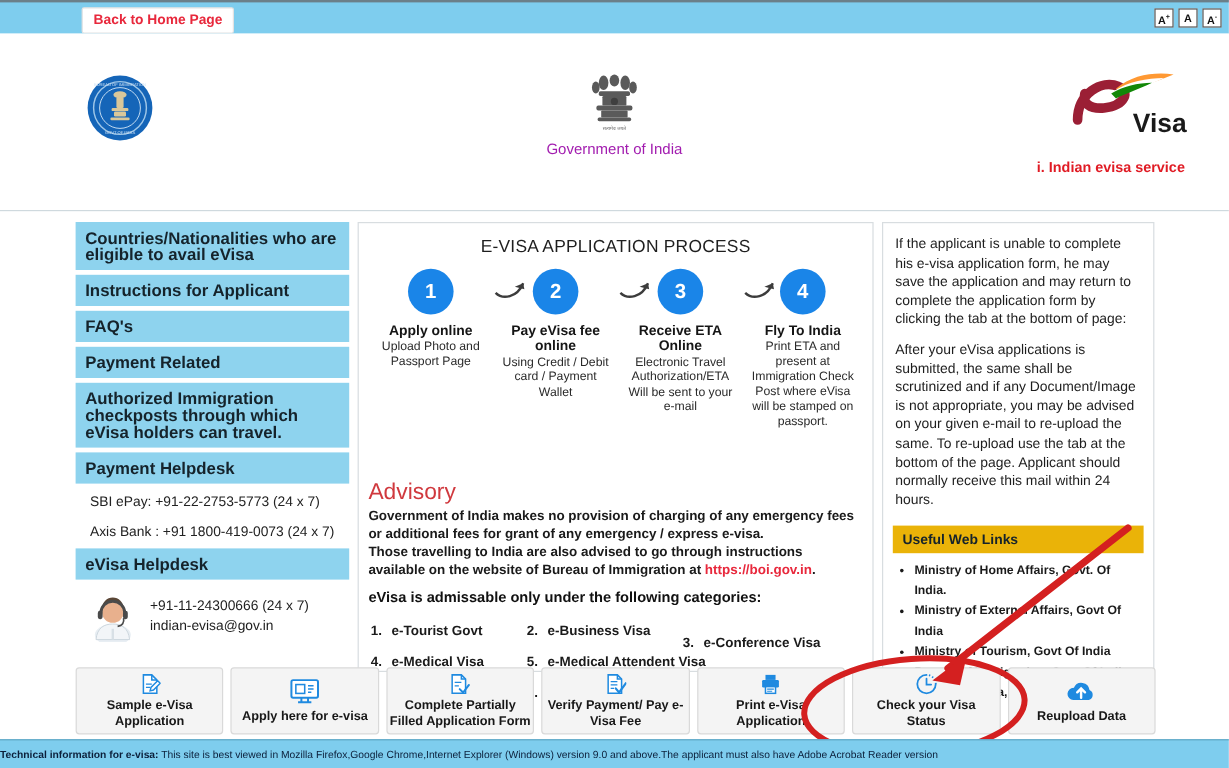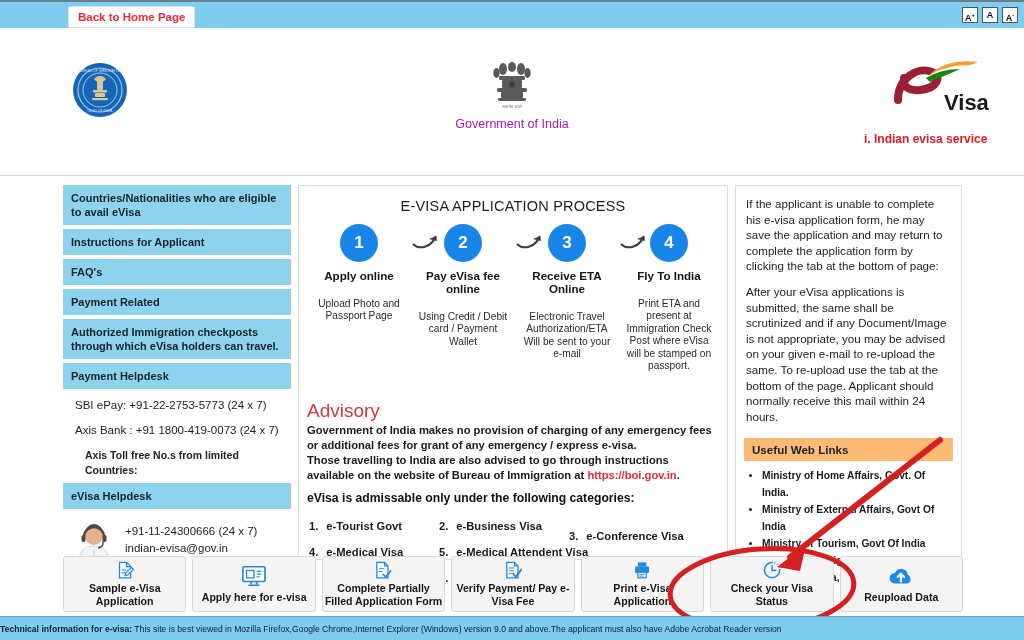--- a/index.html
+++ b/index.html
@@ -48,56 +48,56 @@
     color:#e01b24;font-size:12px;font-weight:700;
   }
   
   .main{position:absolute;left:0;top:176px;width:1024px;height:440px;}
   .panel{position:absolute;background:#fff;border:1px solid #d8dde0;box-sizing:border-box;}
   .col-left{left:63px;top:9px;width:228px;height:375px;border:none;}
   .col-mid{left:298px;top:9px;width:430px;height:375px;}
   .col-right{left:735px;top:9px;width:227px;height:375px;}
 
   .side-item{
-    background:#8ed3ee;color:#15232b;font-weight:700;font-size:11px;
+    background:#8ed3ee;color:#15232b;font-weight:700;font-size:14px;
     padding:6px 8px;margin-bottom:4px;line-height:14px;cursor:pointer;
   }
   .side-note{font-size:11.5px;color:#222;padding:5px 2px 5px 12px;line-height:15px;}
   .side-note.bold{font-weight:700;font-size:10.5px;padding-left:22px;}
   .helpdesk-row{display:flex;align-items:center;padding:6px 0 0 10px;gap:10px;}
   .agent{width:42px;height:42px;flex:0 0 42px;}
   .helpdesk-contact{font-size:11.5px;line-height:17px;color:#1d1d1d;}
 
   
   .proc-title{
     text-align:center;font-size:14.5px;color:#1e1e1e;margin:12px 0 6px;
     letter-spacing:.2px;
   }
   .steps{position:relative;height:180px;}
   .step{position:absolute;width:96px;text-align:center;}
   .circle{
     width:38px;height:38px;border-radius:50%;background:#1a85e8;color:#fff;
     font-size:17px;font-weight:600;line-height:38px;margin:0 auto 7px;
   }
   .step-h{font-size:11.6px;font-weight:700;line-height:13px;color:#151515;}
-  .step-d{font-size:10.2px;line-height:12.4px;color:#2a2a2a;margin-top:16px;}
+  .step-d{font-size:10.2px;line-height:12.4px;color:#2a2a2a;margin-top:2px;}
   .arr{position:absolute;top:6px;width:30px;height:26px;}
 
   .advisory-h{color:#d0393e;font-size:19px;margin:0 0 1px 8px;font-weight:400;}
   .adv-p{font-size:11.2px;font-weight:700;line-height:15px;color:#1a1a1a;margin:0 8px;}
   .adv-link{color:#e8283c;}
   .adv-sub{font-size:12.2px;font-weight:700;margin:8px 8px 0;color:#111;}
   .cats{position:relative;margin-top:9px;height:78px;font-size:11.2px;font-weight:700;color:#1a1a1a;}
   .cat{position:absolute;white-space:nowrap;}
   .cat b{font-weight:700;margin-right:8px;}
 
   
   .r-par{font-size:11.6px;line-height:15.6px;color:#1d1d1d;padding:0 10px;margin:10px 0 0;}
   .links-head{
-    background:#fdba74;color:#15232b;font-weight:700;font-size:11.6px;
+    background:#eab308;color:#15232b;font-weight:700;font-size:11.6px;
     padding:5px 8px;margin:14px 8px 6px;
   }
   .links{margin:0 8px;padding:0 0 0 18px;}
   .links li{font-size:10.2px;font-weight:700;line-height:17px;color:#1a1a1a;cursor:pointer;}
 
   
   .actionbar{position:absolute;left:63px;top:556px;width:900px;height:56px;display:flex;gap:6px;}
   .act{
     flex:1;background:#f4f4f4;border:1px solid #d9d9d9;border-radius:3px;
     display:flex;flex-direction:column;align-items:center;justify-content:center;
@@ -181,21 +181,20 @@
 
   <div class="panel col-left">
     <div class="side-item">Countries/Nationalities who are eligible to avail eVisa</div>
     <div class="side-item">Instructions for Applicant</div>
     <div class="side-item">FAQ's</div>
     <div class="side-item">Payment Related</div>
     <div class="side-item">Authorized Immigration checkposts through which eVisa holders can travel.</div>
     <div class="side-item">Payment Helpdesk</div>
     <div class="side-note">SBI ePay: +91-22-2753-5773 (24 x 7)</div>
     <div class="side-note">Axis Bank : +91 1800-419-0073 (24 x 7)</div>
-    <div class="side-note bold">Axis Toll free No.s from limited Countries:</div>
     <div class="side-item">eVisa Helpdesk</div>
     <div class="helpdesk-row">
       <svg class="agent" viewBox="0 0 42 42">
         <ellipse cx="21" cy="36" rx="15" ry="9" fill="#e8eef3"></ellipse>
         <path d="M7 40 C8 30 14 27 21 27 C28 27 34 30 35 40 Z" fill="#f2f5f8" stroke="#cbd5dc" stroke-width="0.8"></path>
         <circle cx="21" cy="17" r="9" fill="#e8b08d"></circle>
         <path d="M12 17 a9 9 0 0 1 18 0 v-3 a9 9 0 0 0 -18 0 z" fill="#5a4636"></path>
         <path d="M11 18 a10 10 0 0 1 20 0" fill="none" stroke="#4a4a4a" stroke-width="2.4"></path>
         <rect x="8.5" y="16" width="4" height="7" rx="1.8" fill="#4a4a4a"></rect>
         <rect x="29.5" y="16" width="4" height="7" rx="1.8" fill="#4a4a4a"></rect>

